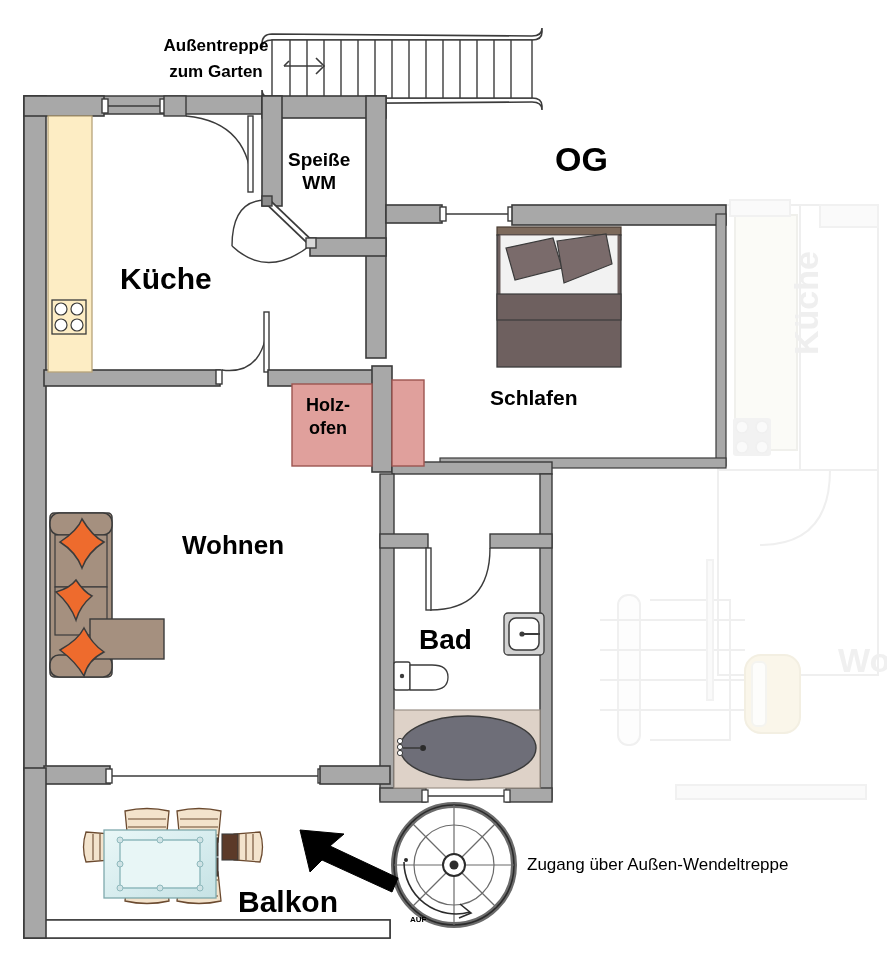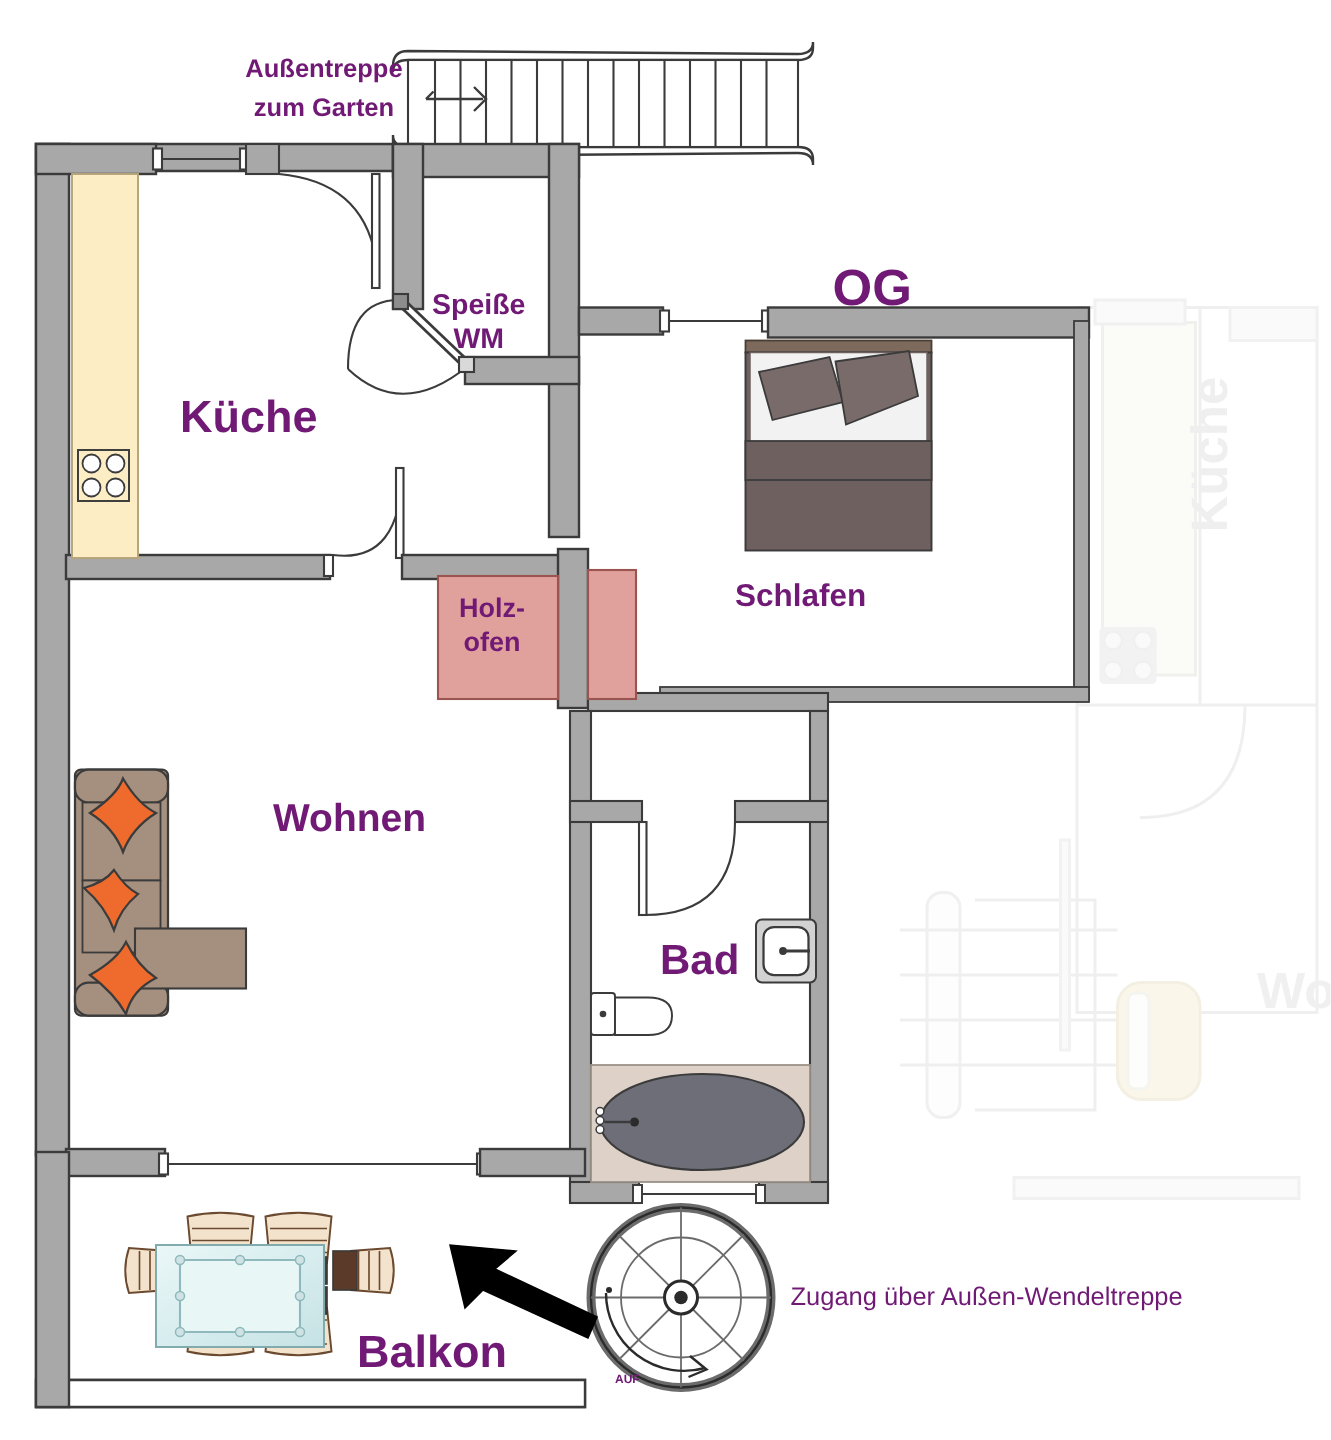--- a/index.html
+++ b/index.html
@@ -3,30 +3,30 @@
 <meta charset="utf-8">
 <title>Grundriss OG</title>
 <style>
   html,body{margin:0;padding:0;background:#ffffff;}
   body{
     font-family:"Liberation Sans", sans-serif;
     width:887px;height:960px;overflow:hidden;position:relative;
   }
   #plan{position:absolute;left:0;top:0;width:887px;height:960px;}
   .lbl{
-    position:absolute;font-weight:bold;color:#701a75;
+    position:absolute;font-weight:bold;color:#000000;
     white-space:nowrap;user-select:none;
   }
   #lbl-kueche{left:120px;top:262px;font-size:30px;}
-  #lbl-speise{left:288px;top:148px;font-size:19px;line-height:1.22;text-align:center;margin-top:44px;}
-  #lbl-og{left:555px;top:140px;font-size:34px;margin-top:33px;}
+  #lbl-speise{left:288px;top:148px;font-size:19px;line-height:1.22;text-align:center;}
+  #lbl-og{left:555px;top:140px;font-size:34px;}
   #lbl-schlafen{left:490px;top:386px;font-size:21px;}
   #lbl-wohnen{left:182px;top:530px;font-size:26px;}
   #lbl-holzofen{left:306px;top:394px;font-size:18px;line-height:1.25;text-align:center;}
-  #lbl-bad{left:419px;top:624px;font-size:28px;margin-left:21px;}
+  #lbl-bad{left:419px;top:624px;font-size:28px;}
   #lbl-balkon{left:238px;top:885px;font-size:30px;}
   #lbl-aussen{left:152px;top:33px;font-size:17px;line-height:1.5;text-align:center;width:128px;}
   #lbl-zugang{left:527px;top:855px;font-size:17px;font-weight:400;}
   #lbl-auf{left:410px;top:915px;font-size:8px;font-weight:bold;}
 </style>
 </head>
 <body>
 
 <svg id="plan" viewBox="0 0 887 960" xmlns="http://www.w3.org/2000/svg">
   <defs>

